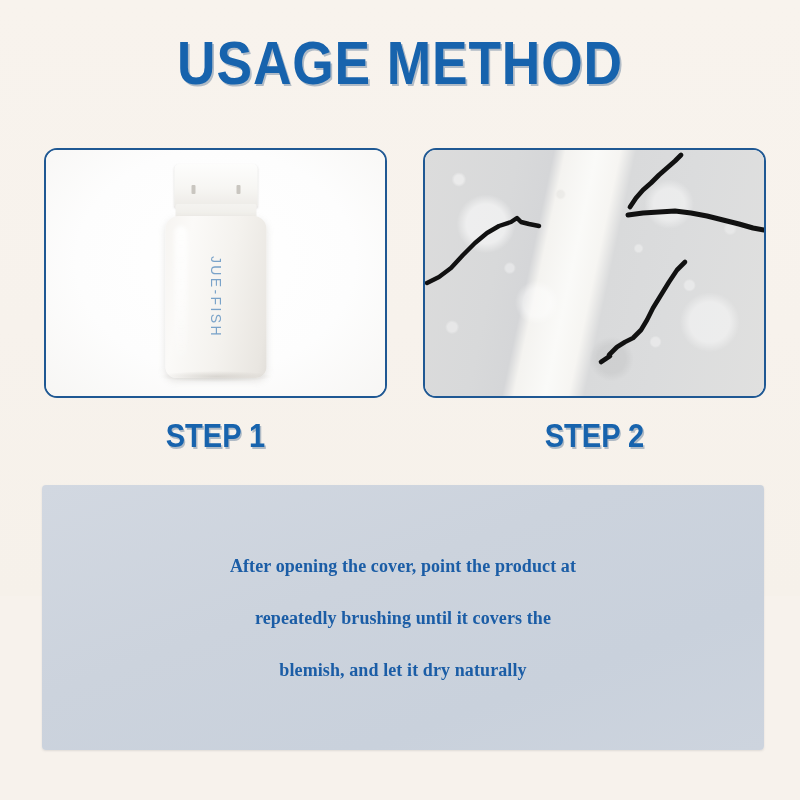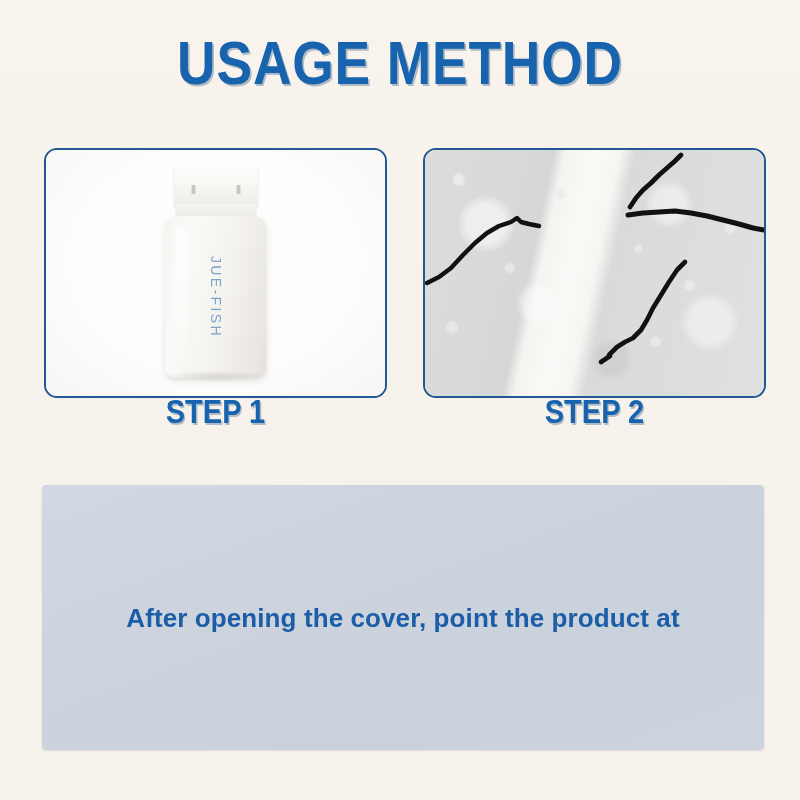--- a/index.html
+++ b/index.html
@@ -161,21 +161,21 @@
       radial-gradient(circle at 90% 32%, rgba(255,255,255,0.35) 0 1.2%, rgba(0,0,0,0) 2%),
       radial-gradient(circle at 68% 78%, rgba(255,255,255,0.4) 0 1.4%, rgba(0,0,0,0) 2.1%),
       radial-gradient(circle at 40% 18%, rgba(0,0,0,0.04) 0 1.2%, rgba(0,0,0,0) 2%);
     opacity:.9;
   }
   .cracks { position:absolute; inset:0; }
 
   
   .labels {
     position:absolute;
-    top:392px; left:44px;
+    top:416px; left:44px;
     width:722px; height:44px;
   }
   .step-label {
     position:absolute; top:0;
     width:343px;
     text-align:center;
     font-family:"Liberation Sans Narrow","Liberation Sans", sans-serif;
     font-weight:bold;
     font-size:33px;
     line-height:40px;
@@ -194,23 +194,23 @@
     width:722px; height:265px;
     background:linear-gradient(160deg,#d2d8e1 0%, #ccd3dd 40%, #c9d1dc 72%, #cdd4de 100%);
     border-radius:4px;
     display:flex;
     flex-direction:column;
     align-items:center;
     justify-content:center;
     box-shadow:0 1px 2px rgba(150,150,155,0.25);
   }
   .desc-line {
-    font-family:Liberation Sans, sans-serif;
+    font-family:Liberation Serif, serif;
     font-weight:bold;
-    font-size:26px;
+    font-size:18px;
     line-height:52px;
     color:#1b5da6;
     letter-spacing:0.1px;
     white-space:nowrap;
     text-align:center;
   }
 </style>
 </head>
 <body>
 
@@ -254,15 +254,17 @@
     </div>
   </div>
 
   <div class="labels">
     <div class="step-label s1">STEP 1</div>
     <div class="step-label s2">STEP 2</div>
   </div>
 
   <div class="desc-panel">
     <div class="desc-line">After opening the cover, point the product at</div>
+    <div class="desc-line">repeatedly brushing until it covers the</div>
+    <div class="desc-line">blemish, and let it dry naturally</div>
   </div>
 
 </div>
 
 </body></html>

